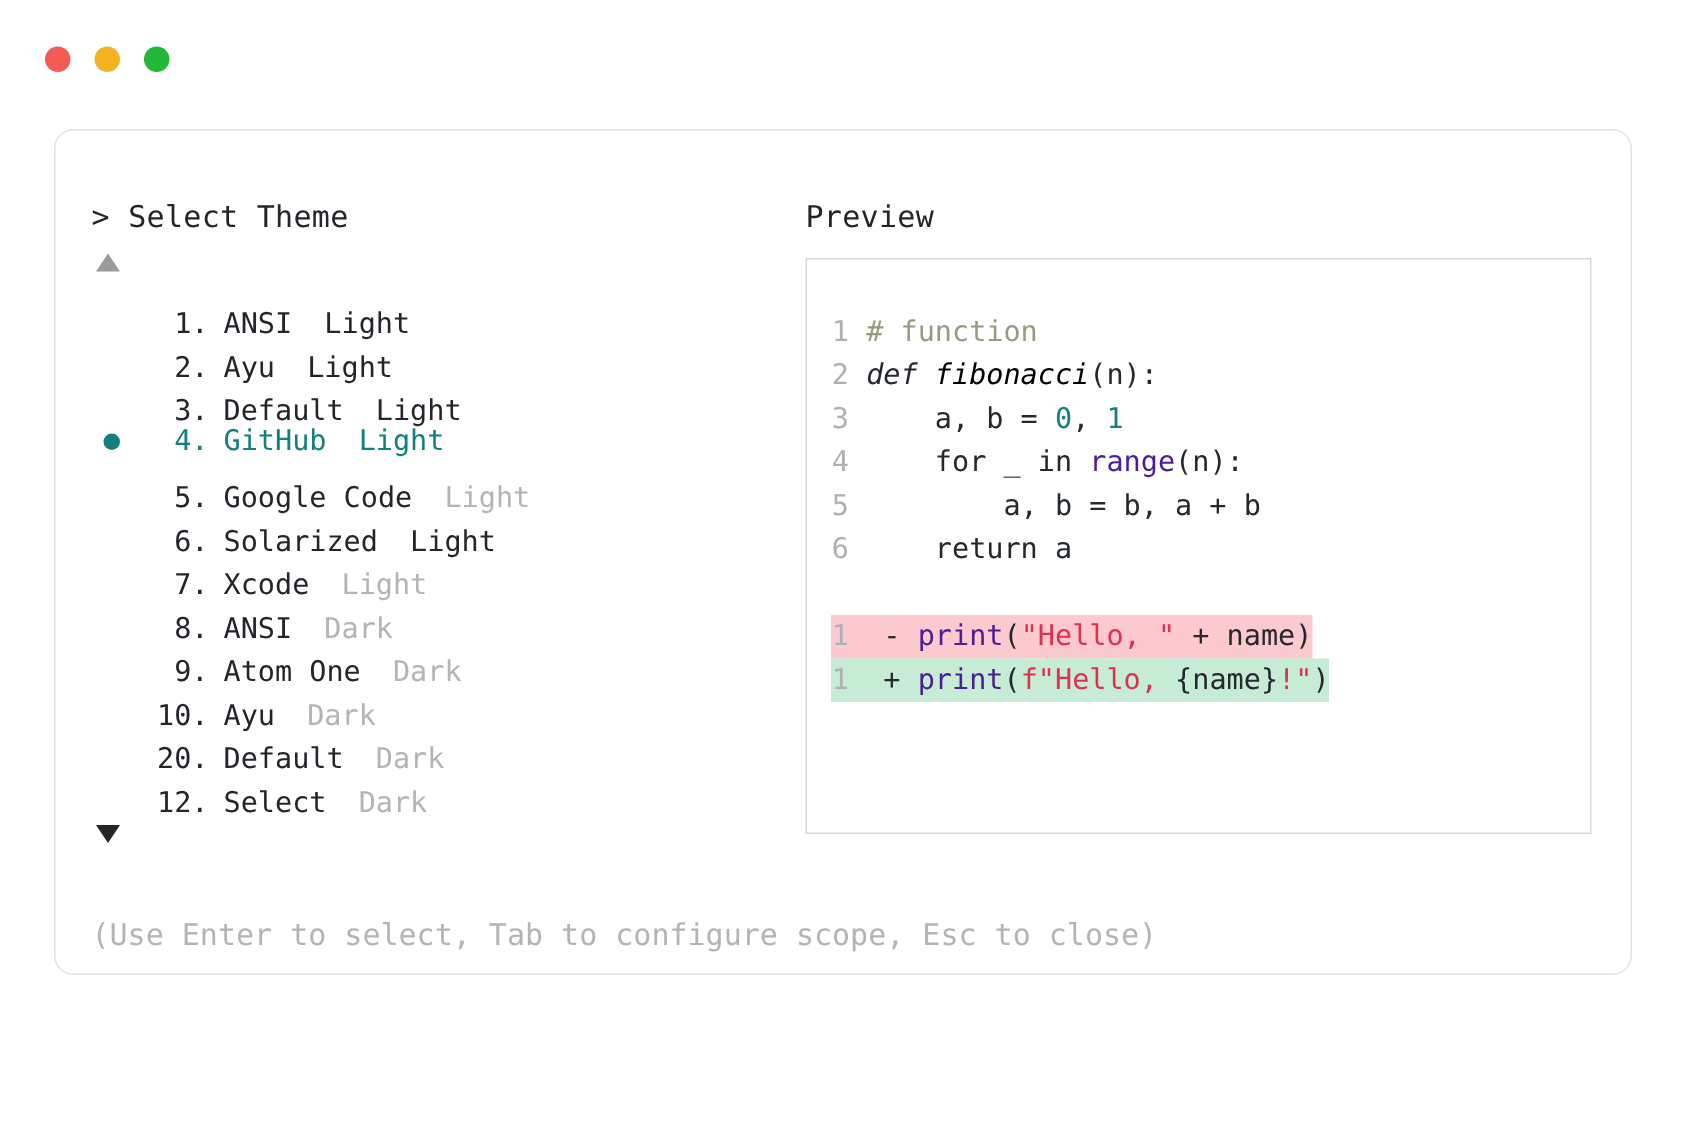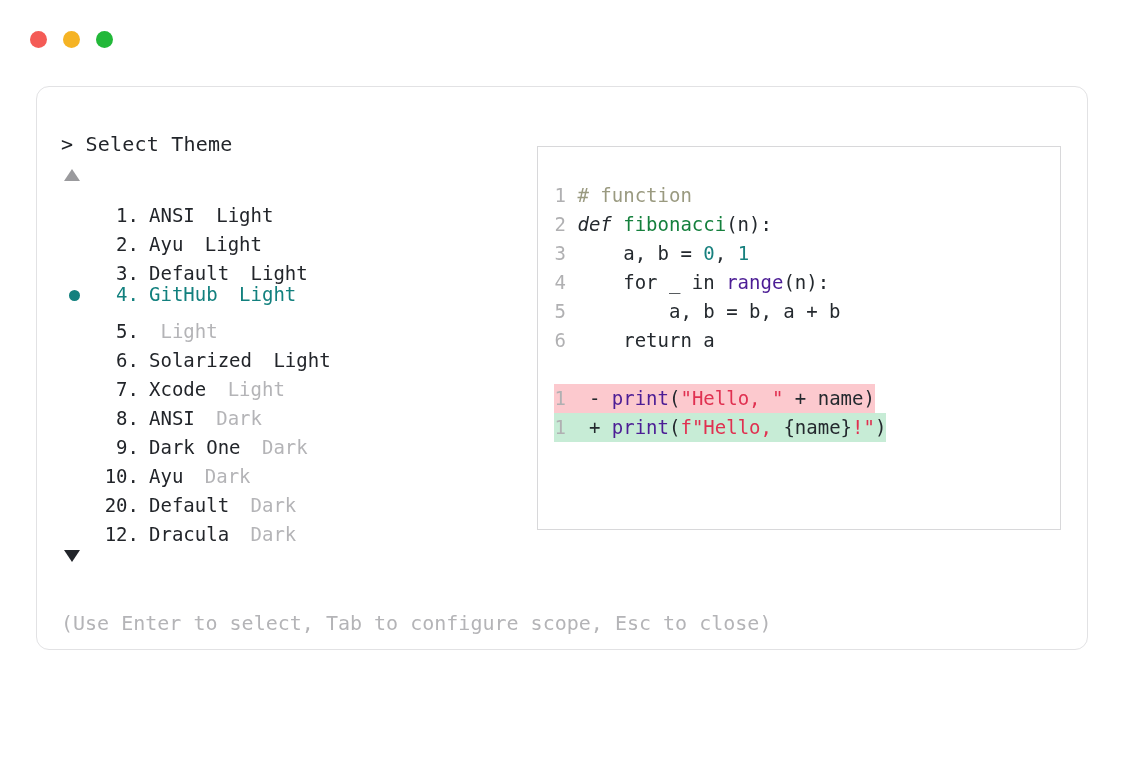--- a/index.html
+++ b/index.html
@@ -166,21 +166,21 @@
   }
   .hl-wrap { display: inline-block; }
   .blank-line { height: 29px; }
 
   .diff-del .hl-wrap { background: #fcc9ce; }
   .diff-add .hl-wrap { background: #c7ecd6; }
 
   
   .t-com  { color: #9a9a80; }
   .t-kw   { color: #24292e; font-style: italic; }
-  .t-fn   { color: #15803d; }
+  .t-fn   { color: #000000; font-style: italic; }
   .t-bi   { color: #4c1d95; }
   .t-num  { color: #17807e; }
   .t-str  { color: #e03050; }
   .t-plain{ color: #24292e; }
 
   
   .hint {
     position: absolute;
     left: 24px;
     top: 523px;
@@ -205,34 +205,35 @@
     <div class="col-left">
       <div class="section-head">&gt; Select Theme</div>
 
       <div class="arrow arrow-up"></div>
 
       <ul class="theme-list">
           <li class="theme-row"><span class="bullet-cell"></span><span class="idx">1.</span><span class="nm">ANSI</span><span class="nm"> </span><span class="sfx sfx-strong">Light</span></li>
           <li class="theme-row"><span class="bullet-cell"></span><span class="idx">2.</span><span class="nm">Ayu</span><span class="nm"> </span><span class="sfx sfx-strong">Light</span></li>
           <li class="theme-row"><span class="bullet-cell"></span><span class="idx">3.</span><span class="nm">Default</span><span class="nm"> </span><span class="sfx sfx-strong">Light</span></li>
           <li class="theme-row selected"><span class="bullet-cell"><span class="bullet" style="background: rgb(18, 128, 126);"></span></span><span class="idx">4.</span><span class="nm">GitHub</span><span class="nm"> </span><span class="sfx sfx-strong">Light</span></li>
-          <li class="theme-row"><span class="bullet-cell"></span><span class="idx">5.</span><span class="nm"> </span><span class="sfx sfx-muted">Light</span></li>
+          <li class="theme-row"><span class="bullet-cell"></span><span class="idx">5.</span><span class="nm">Google Code</span><span class="nm"> </span><span class="sfx sfx-muted">Light</span></li>
           <li class="theme-row"><span class="bullet-cell"></span><span class="idx">6.</span><span class="nm">Solarized</span><span class="nm"> </span><span class="sfx sfx-strong">Light</span></li>
           <li class="theme-row"><span class="bullet-cell"></span><span class="idx">7.</span><span class="nm">Xcode</span><span class="nm"> </span><span class="sfx sfx-muted">Light</span></li>
           <li class="theme-row"><span class="bullet-cell"></span><span class="idx">8.</span><span class="nm">ANSI</span><span class="nm"> </span><span class="sfx sfx-muted">Dark</span></li>
-          <li class="theme-row"><span class="bullet-cell"></span><span class="idx">9.</span><span class="nm">Dark One</span><span class="nm"> </span><span class="sfx sfx-muted">Dark</span></li>
+          <li class="theme-row"><span class="bullet-cell"></span><span class="idx">9.</span><span class="nm">Atom One</span><span class="nm"> </span><span class="sfx sfx-muted">Dark</span></li>
           <li class="theme-row"><span class="bullet-cell"></span><span class="idx">10.</span><span class="nm">Ayu</span><span class="nm"> </span><span class="sfx sfx-muted">Dark</span></li>
           <li class="theme-row"><span class="bullet-cell"></span><span class="idx">20.</span><span class="nm">Default</span><span class="nm"> </span><span class="sfx sfx-muted">Dark</span></li>
-          <li class="theme-row"><span class="bullet-cell"></span><span class="idx">12.</span><span class="nm">Dracula</span><span class="nm"> </span><span class="sfx sfx-muted">Dark</span></li>
+          <li class="theme-row"><span class="bullet-cell"></span><span class="idx">12.</span><span class="nm">Select</span><span class="nm"> </span><span class="sfx sfx-muted">Dark</span></li>
         </ul>
 
       <div class="arrow arrow-down"></div>
     </div>
 
     <div class="col-right">
+      <div class="section-head">Preview</div>
 
       <div class="preview-box">
         <div class="code"><div class="code-line"><span class="hl-wrap"><span class="ln">1</span><span> </span><span class="t-com"># function</span></span></div><div class="code-line"><span class="hl-wrap"><span class="ln">2</span><span> </span><span class="t-kw">def </span><span class="t-fn">fibonacci</span><span class="t-plain">(n):</span></span></div><div class="code-line"><span class="hl-wrap"><span class="ln">3</span><span> </span><span class="t-plain">    a, b = </span><span class="t-num">0</span><span class="t-plain">, </span><span class="t-num">1</span></span></div><div class="code-line"><span class="hl-wrap"><span class="ln">4</span><span> </span><span class="t-plain">    for _ in </span><span class="t-bi">range</span><span class="t-plain">(n):</span></span></div><div class="code-line"><span class="hl-wrap"><span class="ln">5</span><span> </span><span class="t-plain">        a, b = b, a + b</span></span></div><div class="code-line"><span class="hl-wrap"><span class="ln">6</span><span> </span><span class="t-plain">    return a</span></span></div><div class="code-line blank-line">&nbsp;</div><div class="code-line diff-del"><span class="hl-wrap"><span class="ln">1</span><span> </span><span class="t-plain"> - </span><span class="t-bi">print</span><span class="t-plain">(</span><span class="t-str">"Hello, "</span><span class="t-plain"> + name)</span></span></div><div class="code-line diff-add"><span class="hl-wrap"><span class="ln">1</span><span> </span><span class="t-plain"> + </span><span class="t-bi">print</span><span class="t-plain">(</span><span class="t-str">f"Hello, </span><span class="t-plain">{name}</span><span class="t-str">!"</span><span class="t-plain">)</span></span></div></div>
       </div>
     </div>
 
     <div class="hint">(Use Enter to select, Tab to configure scope, Esc to close)</div>
 
   </div>
 </div>

